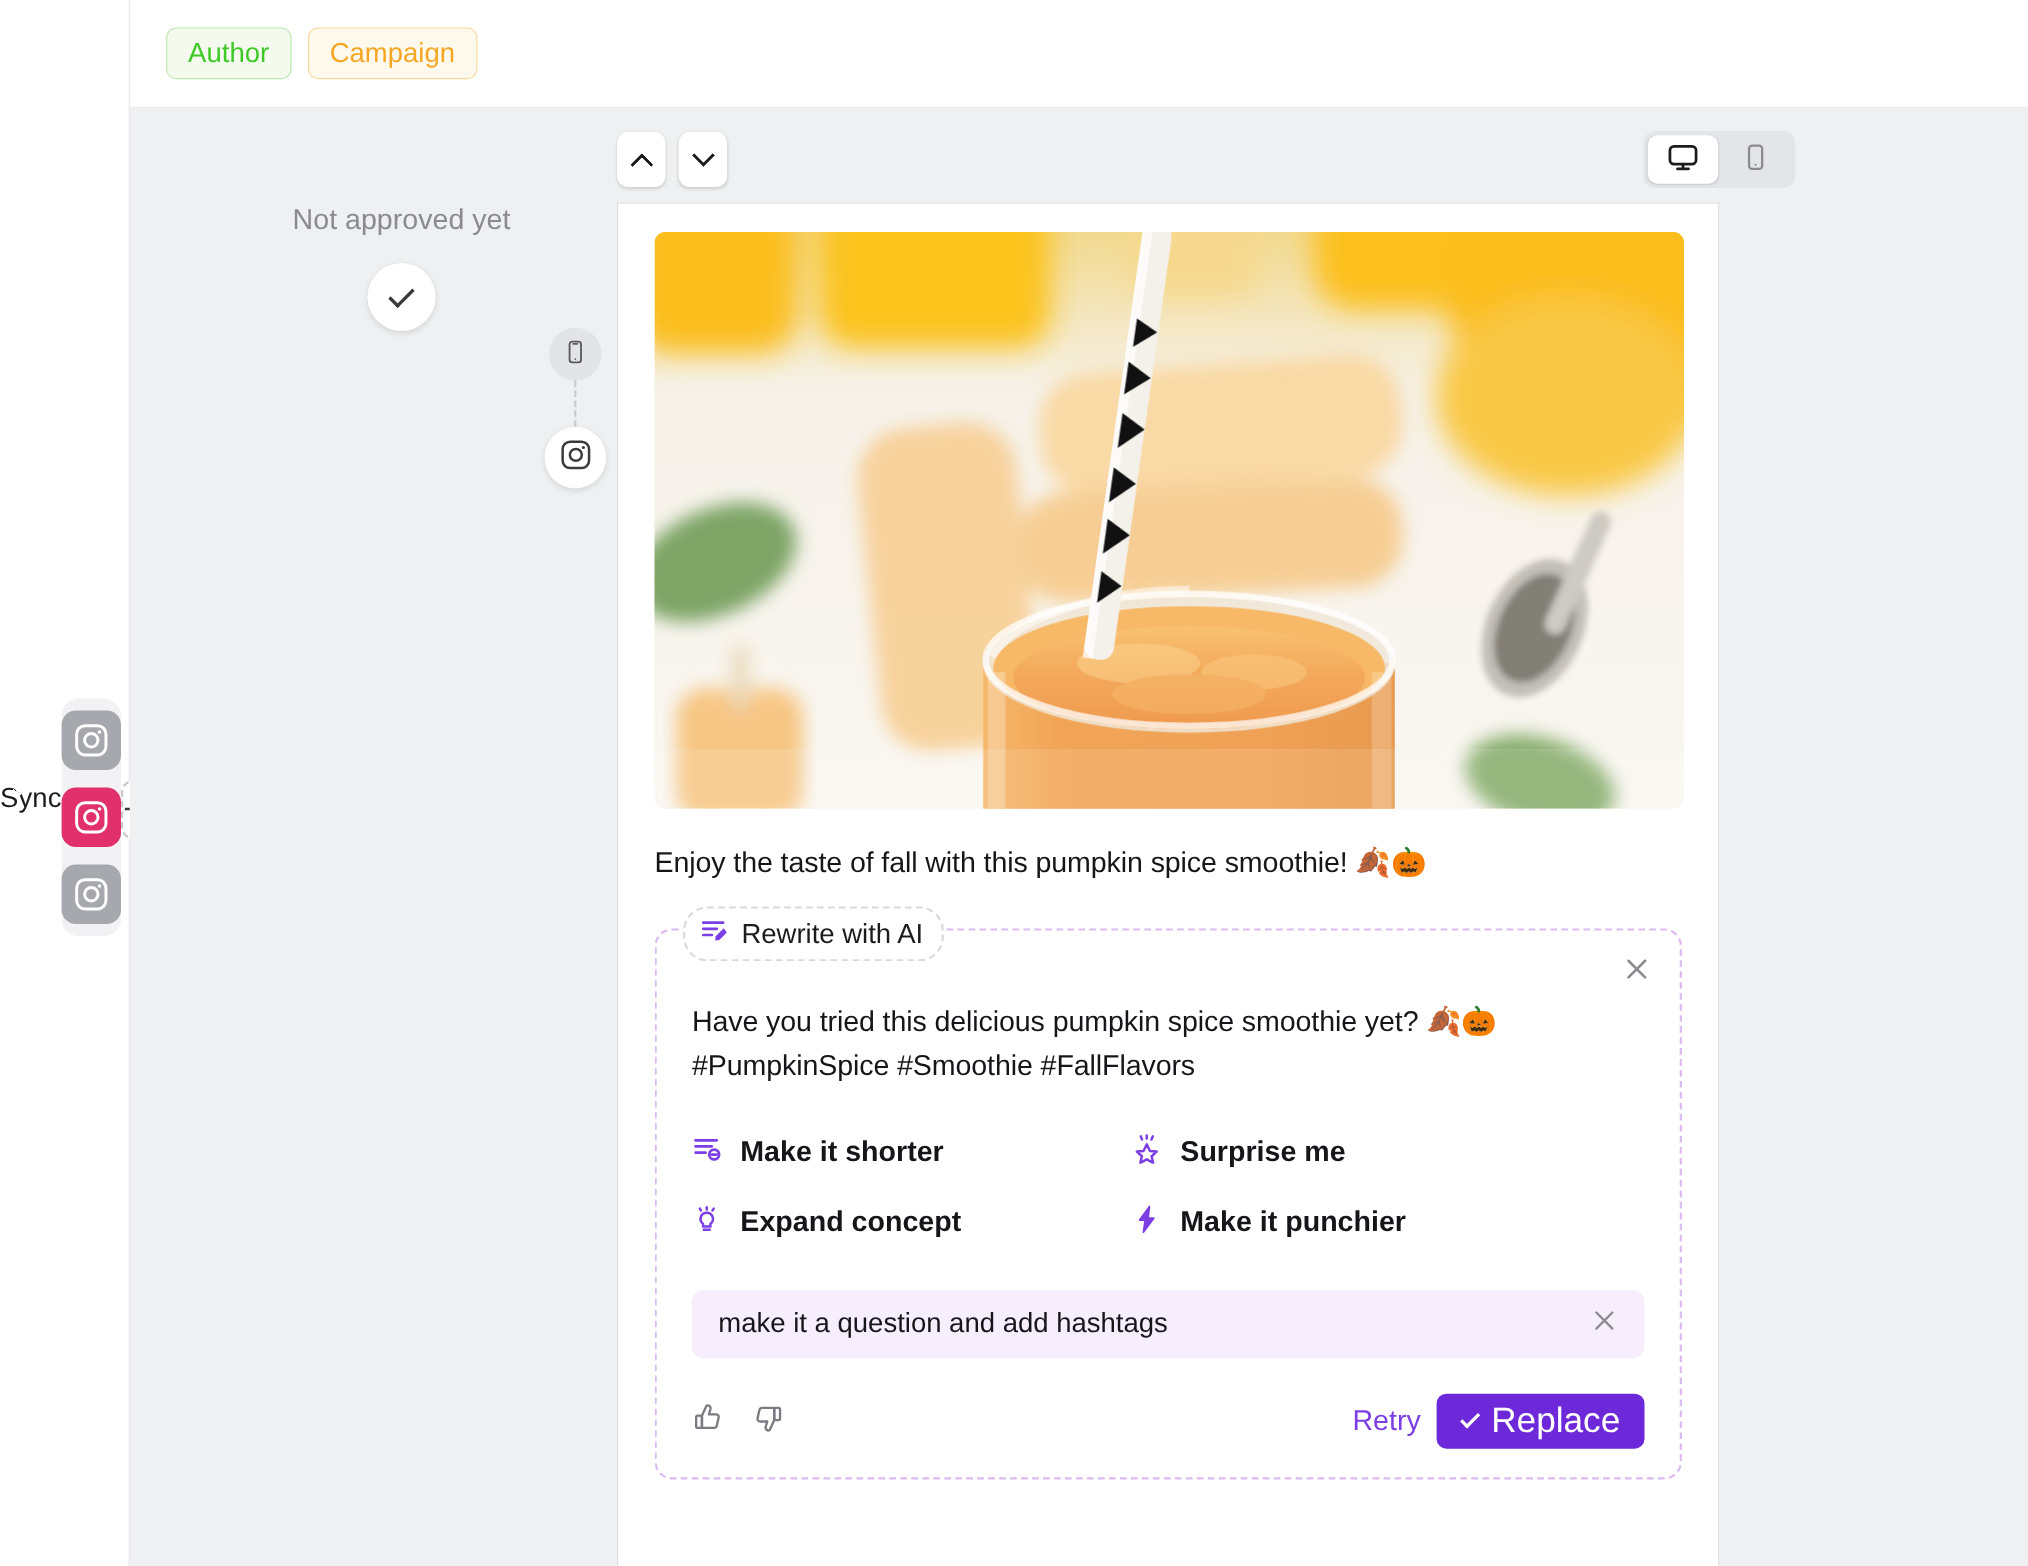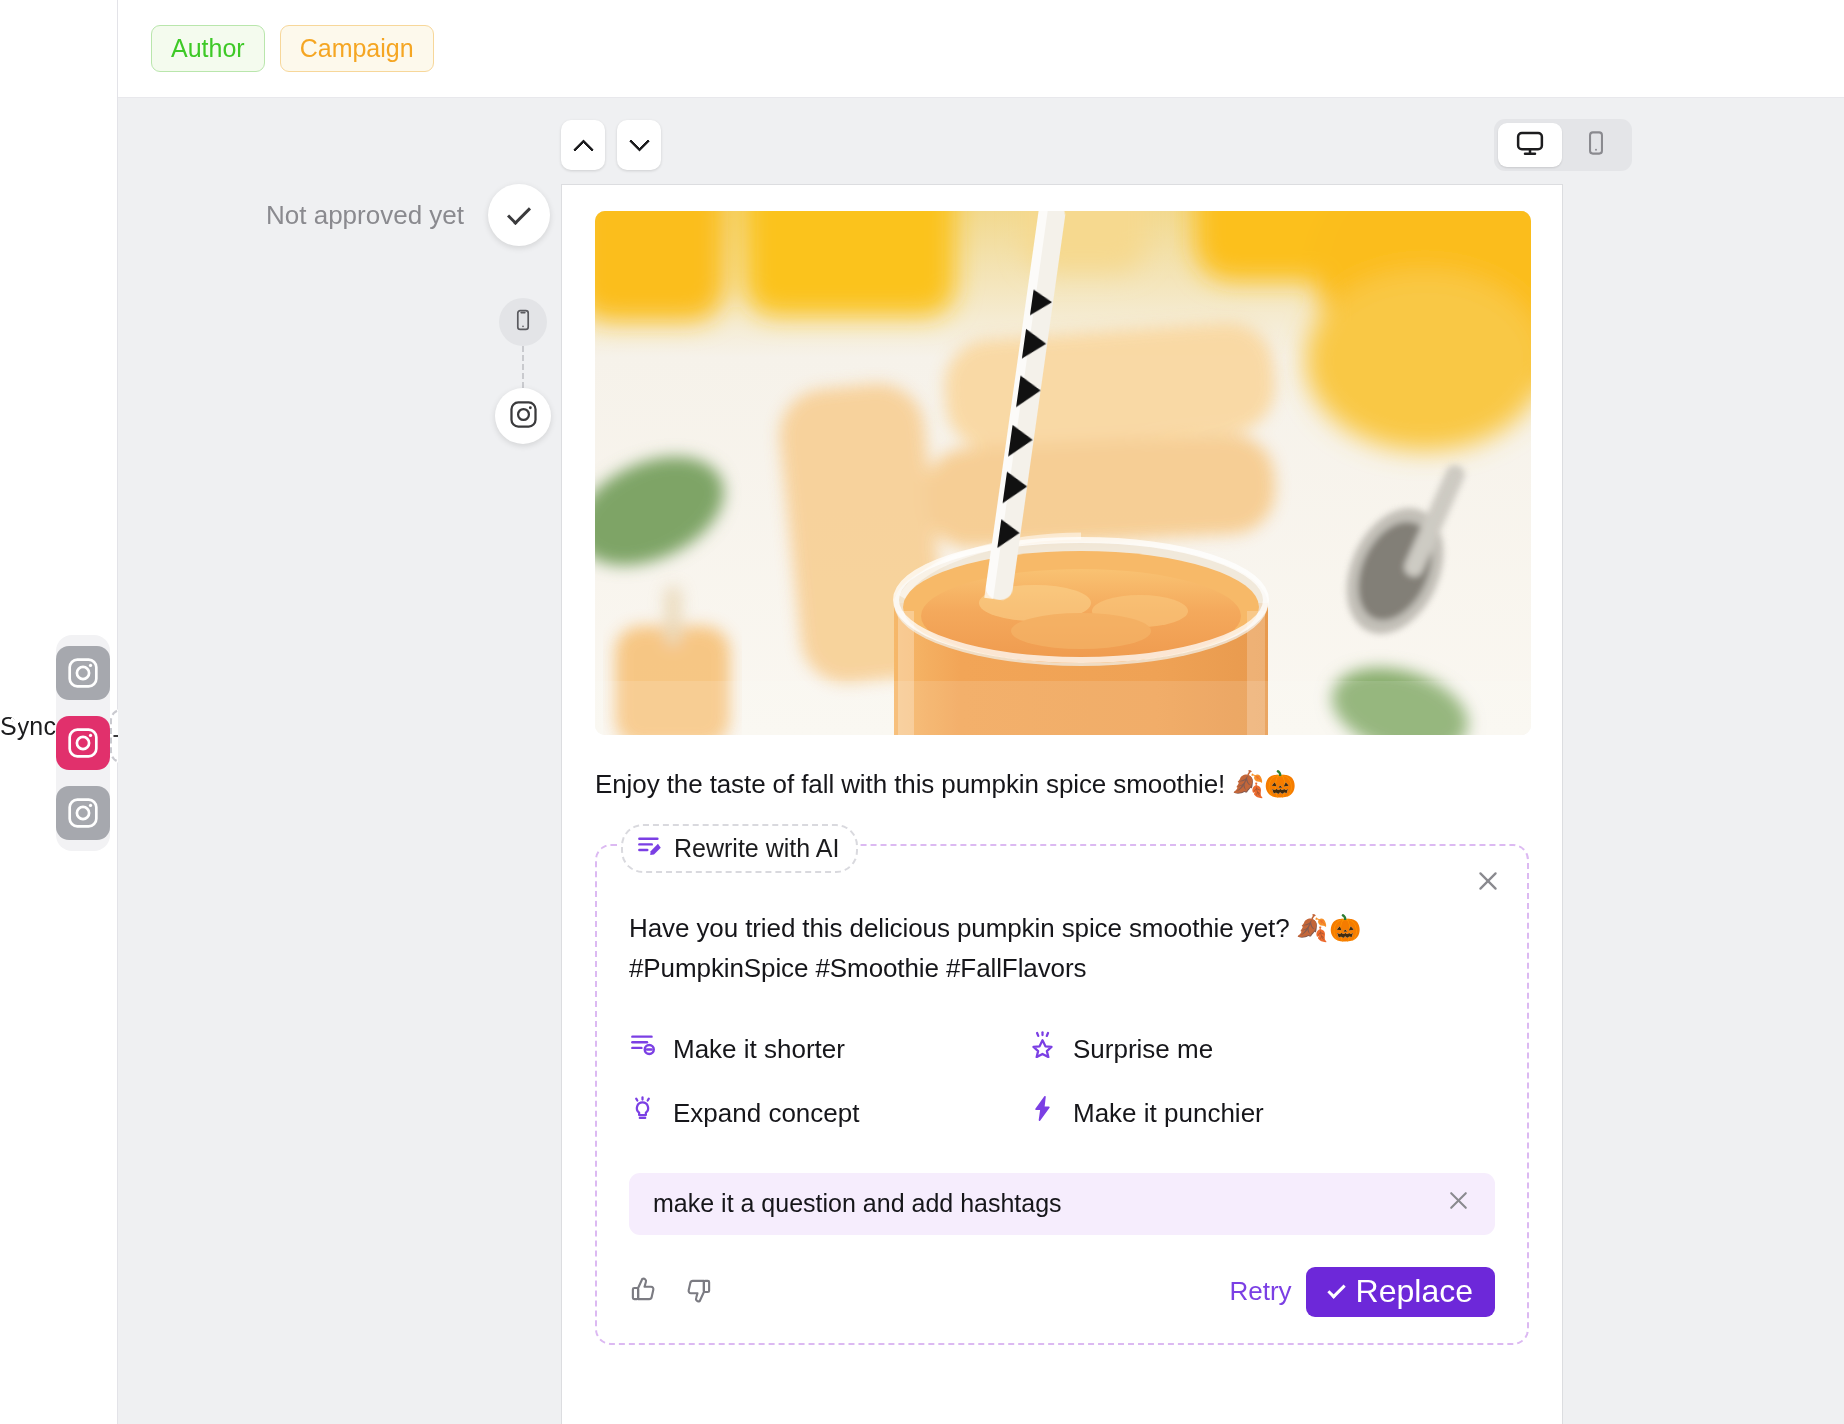--- a/index.html
+++ b/index.html
@@ -128,21 +128,21 @@
   .device-btn {
     width: 64px; height: 44px; border-radius: 9px;
     display: flex; align-items: center; justify-content: center;
     cursor: pointer;
   }
   .device-btn.sel { background: #ffffff; box-shadow: 0 1px 2px rgba(0,0,0,.12); }
 
   
   .approval-row {
     position: absolute; left: 148px; top: 86px;
-    display: flex; align-items: center; gap: 24px;
+    display: flex; align-items: center; gap: 24px; flex-direction: column;
   }
   .approval-text {
     font-size: 26px; color: #8a8a8f;
   }
   .approve-circle {
     width: 62px; height: 62px; border-radius: 50%;
     background: #ffffff;
     box-shadow: 0 2px 6px rgba(0,0,0,.12);
     display: flex; align-items: center; justify-content: center;
     cursor: pointer;
@@ -228,22 +228,22 @@
     letter-spacing: -0.1px;
     max-width: 840px;
   }
   .ai-actions {
     margin-top: 42px;
     display: grid;
     grid-template-columns: 400px 1fr;
     row-gap: 30px;
   }
   .ai-action {
-    display: flex; align-items: flex-end; gap: 17px;
-    font-size: 26px; color: #16161a; cursor: pointer;
+    display: flex; align-items: flex-start; gap: 17px;
+    font-size: 26px; color: #16161a; cursor: pointer; font-weight: bold;
   }
   .ai-action svg { flex: 0 0 auto; }
 
   .ai-prompt {
     margin-top: 44px;
     background: #f6edfd;
     border-radius: 11px;
     height: 62px;
     display: flex; align-items: center;
     padding: 0 24px;

